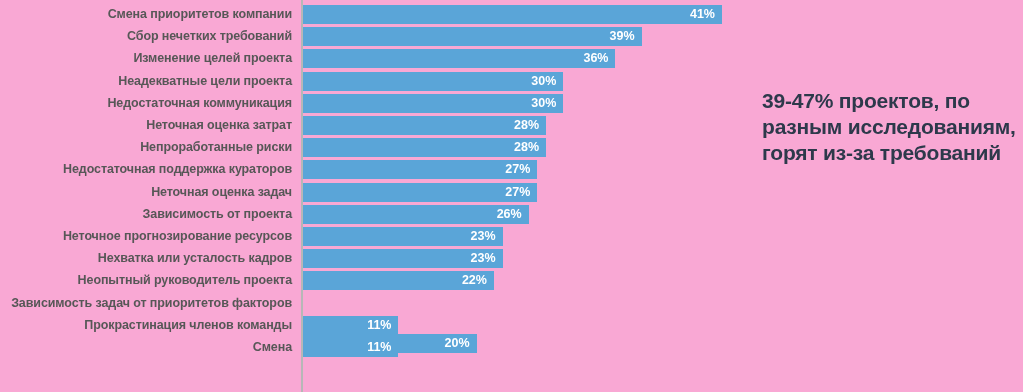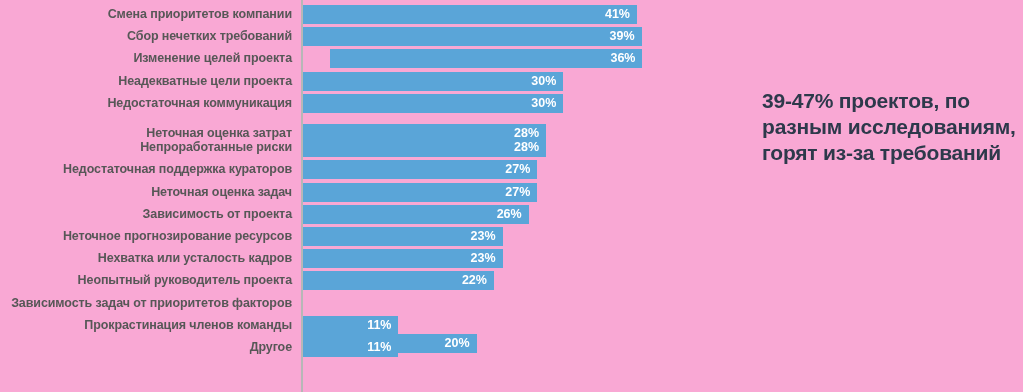--- a/index.html
+++ b/index.html
@@ -101,49 +101,49 @@
 </head>
 <body>
 
 <div id="screen">
 
   <div id="chart">
     <div class="axis-line"></div>
     <div class="rows" id="rows">
         <div class="row" style="top: 5px;">
           <div class="cat-label">Смена приоритетов компании</div>
-          <div class="bar" style="width: 334px;">
+          <div class="bar" style="width: 419px;">
             <div class="bar-value">41%</div>
           </div>
         </div>
         <div class="row" style="top: 27.2px; padding-left: 19px;">
           <div class="cat-label">Сбор нечетких требований</div>
           <div class="bar" style="width: 338.52px;">
             <div class="bar-value">39%</div>
           </div>
         </div>
         <div class="row" style="top: 49.4px;">
           <div class="cat-label">Изменение целей проекта</div>
-          <div class="bar" style="width: 312.48px; margin-left: 27px;">
+          <div class="bar" style="width: 312.48px;">
             <div class="bar-value">36%</div>
           </div>
         </div>
         <div class="row" style="top: 71.6px;">
           <div class="cat-label">Неадекватные цели проекта</div>
           <div class="bar" style="width: 260.4px;">
             <div class="bar-value">30%</div>
           </div>
         </div>
         <div class="row" style="top: 93.8px;">
           <div class="cat-label">Недостаточная коммуникация</div>
           <div class="bar" style="width: 260.4px;">
             <div class="bar-value">30%</div>
           </div>
         </div>
-        <div class="row" style="top: 116px; margin-top: 8px;">
+        <div class="row" style="top: 116px;">
           <div class="cat-label">Неточная оценка затрат</div>
           <div class="bar" style="width: 243.04px;">
             <div class="bar-value">28%</div>
           </div>
         </div>
         <div class="row" style="top: 138.2px;">
           <div class="cat-label">Непроработанные риски</div>
           <div class="bar" style="width: 243.04px;">
             <div class="bar-value">28%</div>
           </div>
@@ -190,21 +190,21 @@
             <div class="bar-value">20%</div>
           </div>
         </div>
         <div class="row" style="top: 315.8px;">
           <div class="cat-label">Прокрастинация членов команды</div>
           <div class="bar" style="width: 95.48px;">
             <div class="bar-value">11%</div>
           </div>
         </div>
         <div class="row" style="top: 338px;">
-          <div class="cat-label">Другое</div>
+          <div class="cat-label">Смена</div>
           <div class="bar" style="width: 95.48px;">
             <div class="bar-value">11%</div>
           </div>
         </div>
       </div>
   </div>
 
   <div id="callout">39-47% проектов, по разным исследованиям, горят из-за требований</div>
 
 </div>

